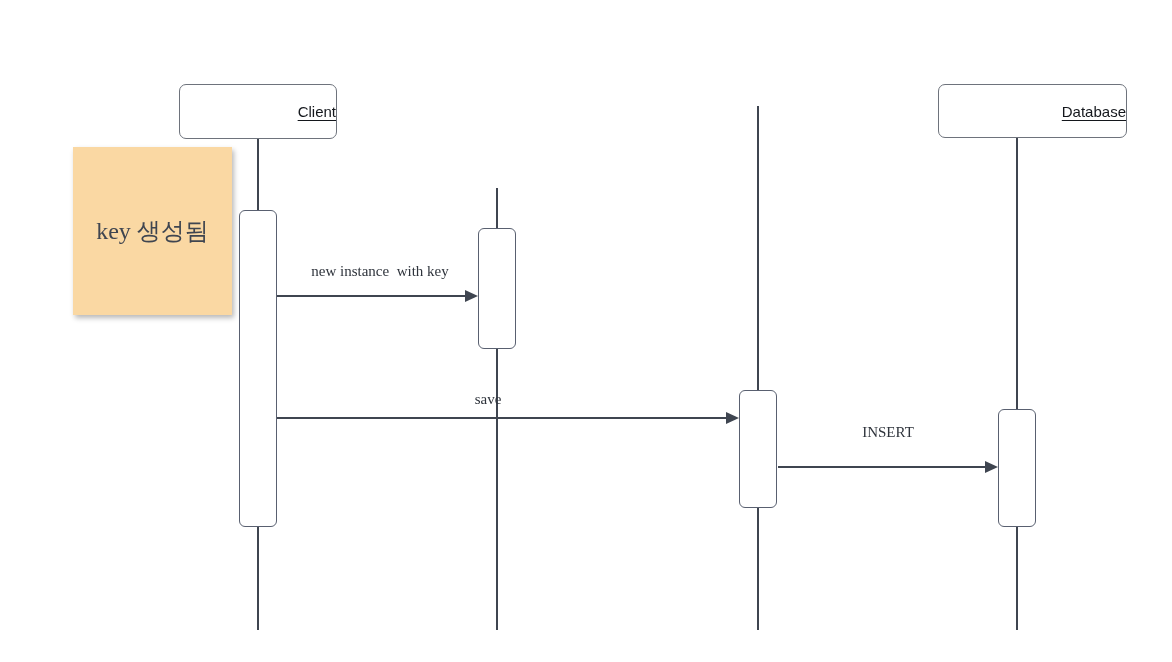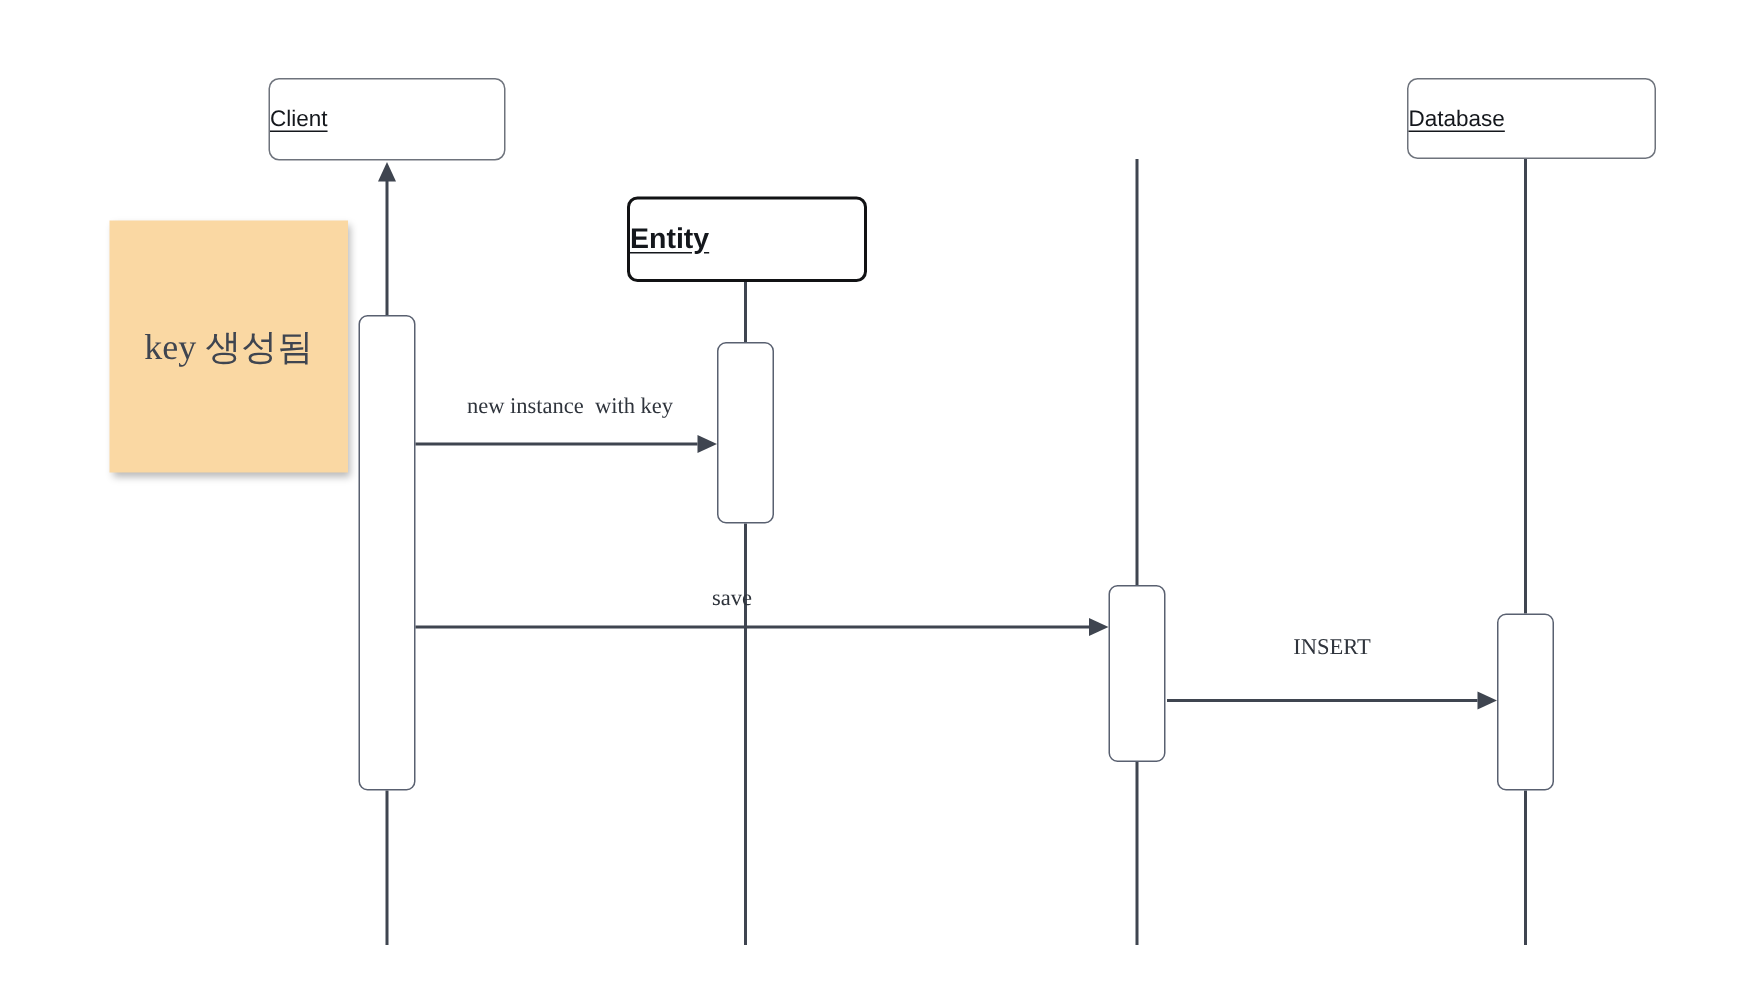--- a/index.html
+++ b/index.html
@@ -20,22 +20,23 @@
     background:var(--background);
     overflow:hidden;
     font-family:"Liberation Sans",sans-serif;
   }
   
   .pbox{
     position:absolute;
     background:#fff;
     border:1px solid var(--box-border);
     border-radius:7px;
-    display:flex;align-items:center;justify-content:flex-start;
+    display:flex;align-items:center;justify-content:flex-end;
     box-sizing:border-box;
+    margin-top:32px;
   }
   .pbox .plabel{
     font-size:15px;
     color:var(--label-text);
     text-decoration:underline;
     text-underline-offset:3px;
   }
   .pbox.entity{border:2px solid var(--entity-border);}
   .pbox.entity .plabel{font-size:19px;font-weight:bold;}
   
@@ -99,24 +100,21 @@
   <div class="vline" style="left:496px;top:349px;height:281px;"></div>
   <div class="vline" style="left:757px;top:508px;height:122px;"></div>
   <div class="vline" style="left:1016px;top:527px;height:103px;"></div>
 
   <div class="vline" style="left:257px;top:119px;height:91px;"></div>
   <div class="arrow-up" style="left:252px;top:108px;"></div>
 
   <div class="pbox" style="left:179px;top:52px;width:158px;height:55px;">
     <span class="plabel">Client</span>
   </div>
-  <div class="pbox entity" style="left:418px;top:131px;width:160px;height:57px;">
-    <span class="plabel">Entity</span>
-  </div>
-  <div class="pbox" style="left:938px;top:52px;width:166px;height:54px;">
+  <div class="pbox" style="left:938px;top:52px;width:189px;height:54px;">
     <span class="plabel">Database</span>
   </div>
 
   <div class="activation" style="left:239px;top:210px;height:317px;"></div>
   <div class="activation" style="left:478px;top:228px;height:121px;"></div>
   <div class="activation" style="left:739px;top:390px;height:118px;"></div>
   <div class="activation" style="left:998px;top:409px;height:118px;"></div>
 
   <div>
     <span class="msg-label" style="left:380px;top:263px;">new instance  with key</span>

